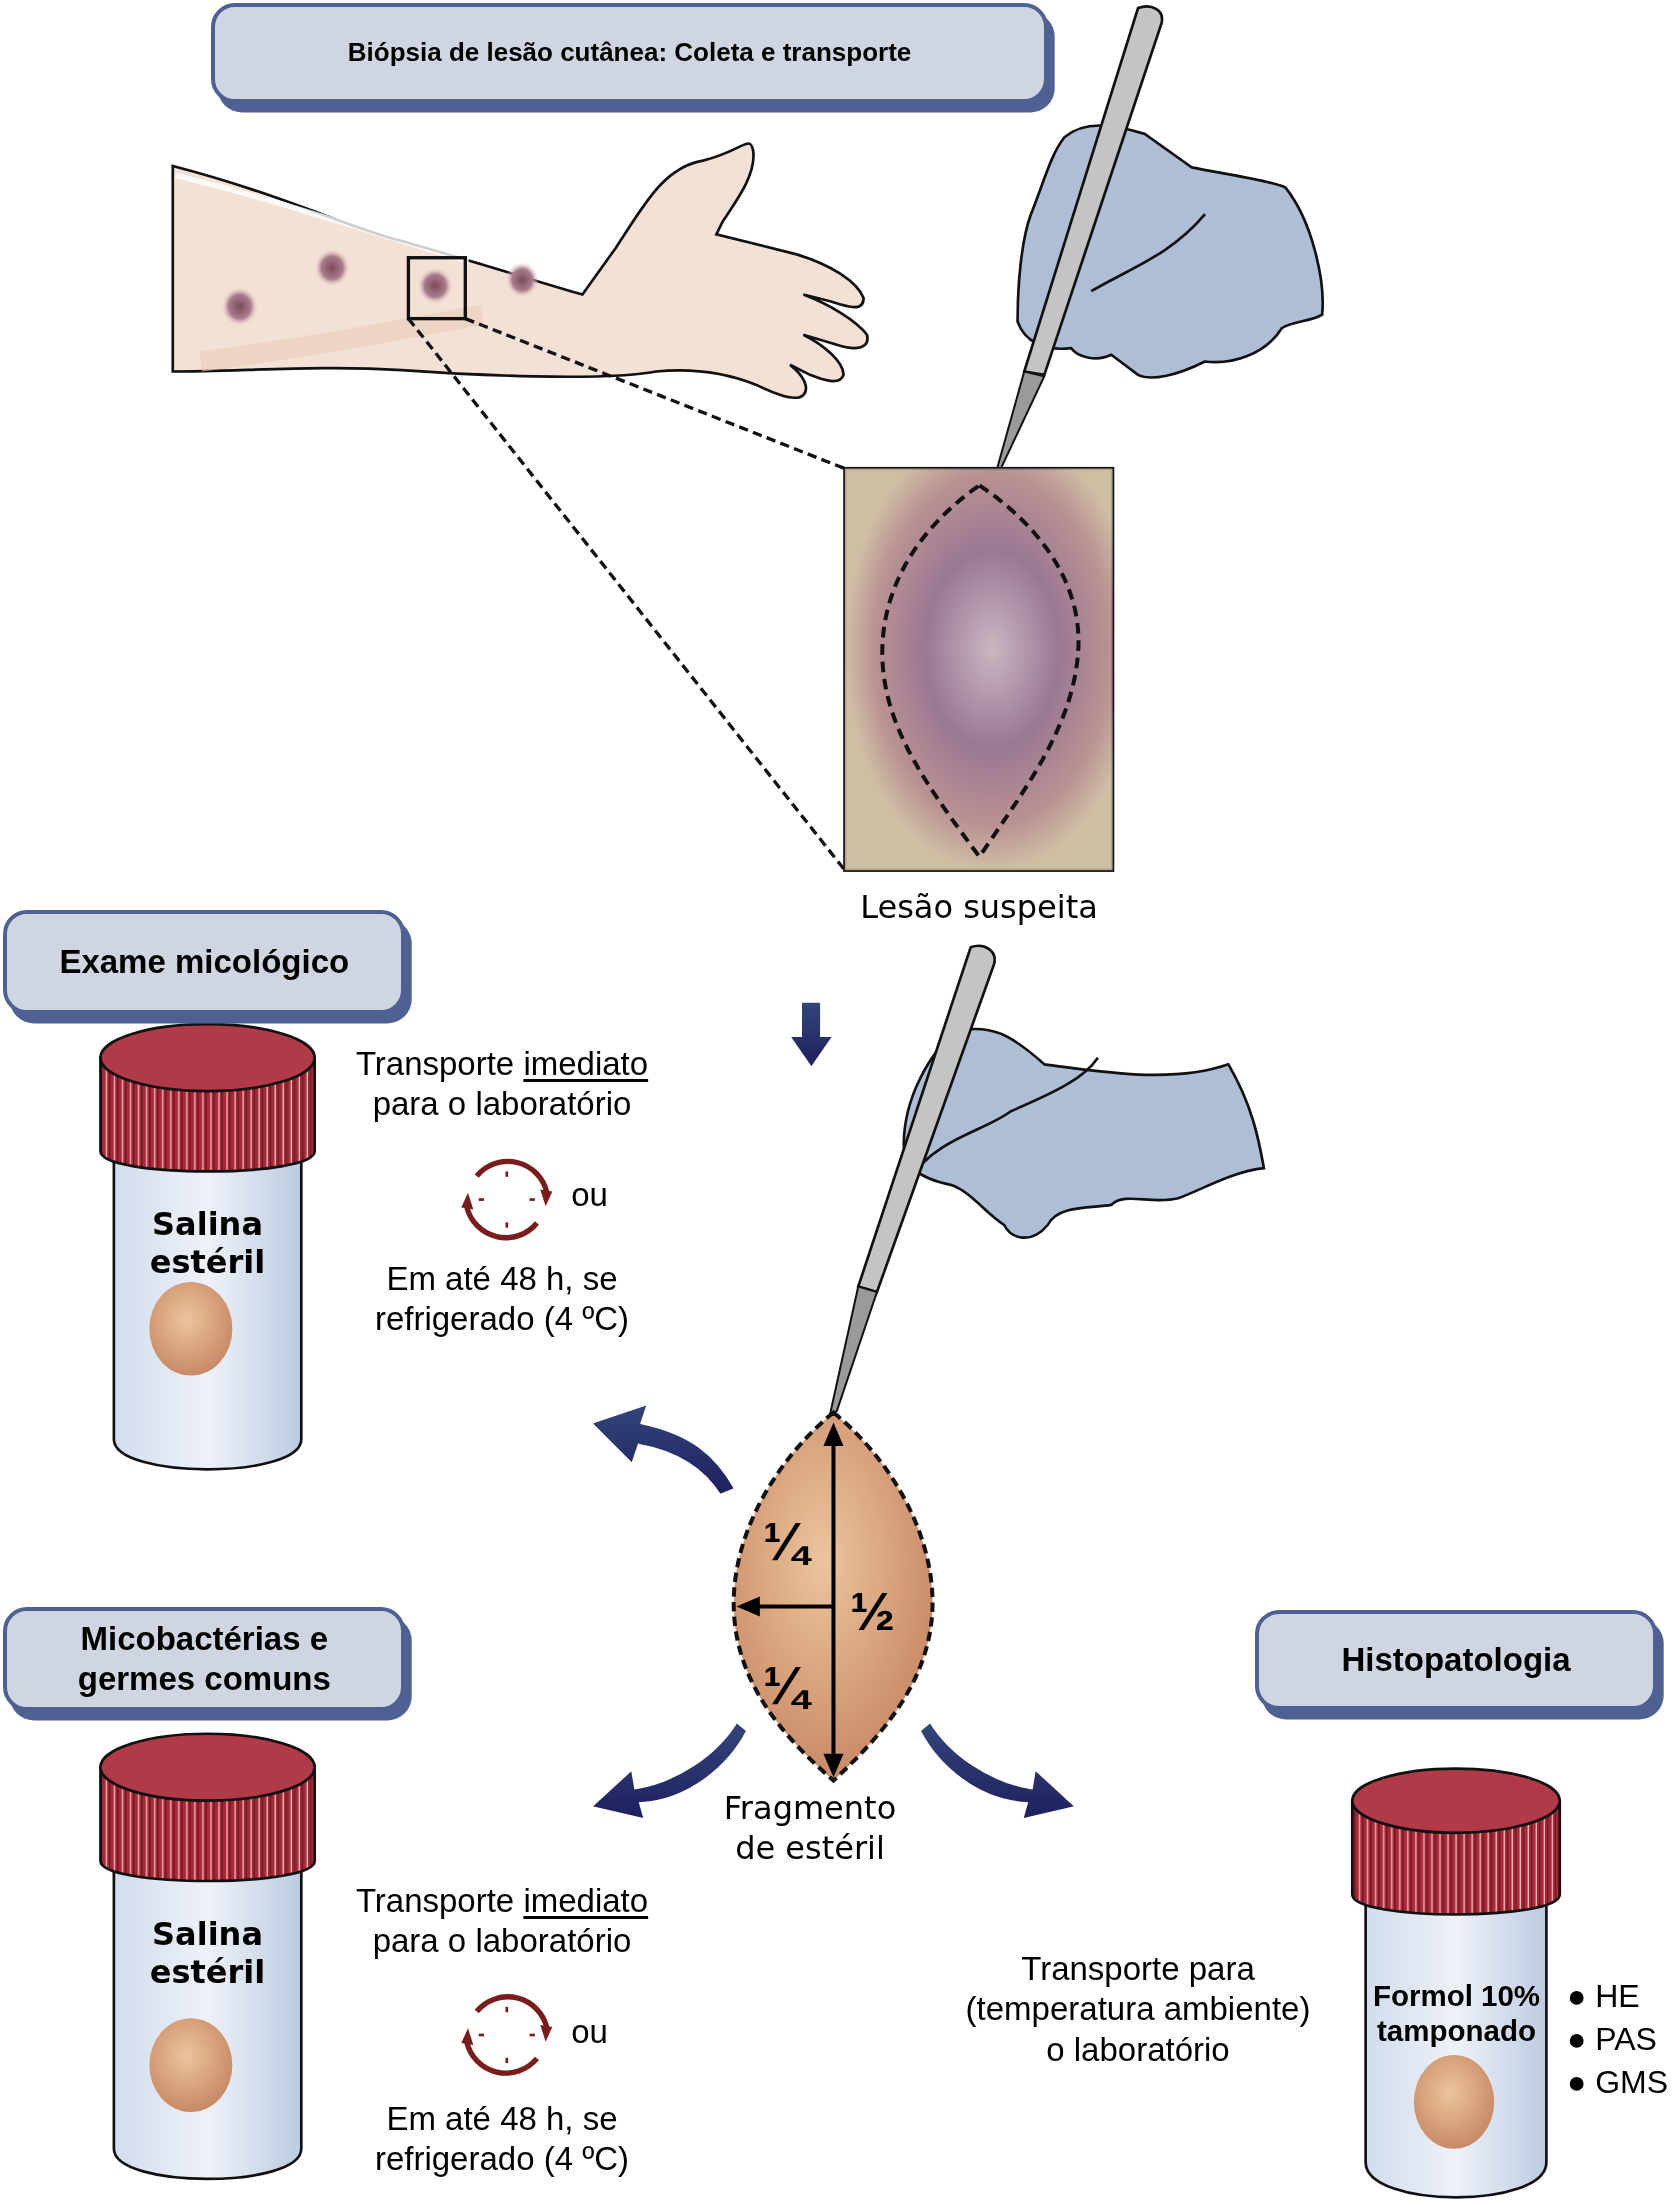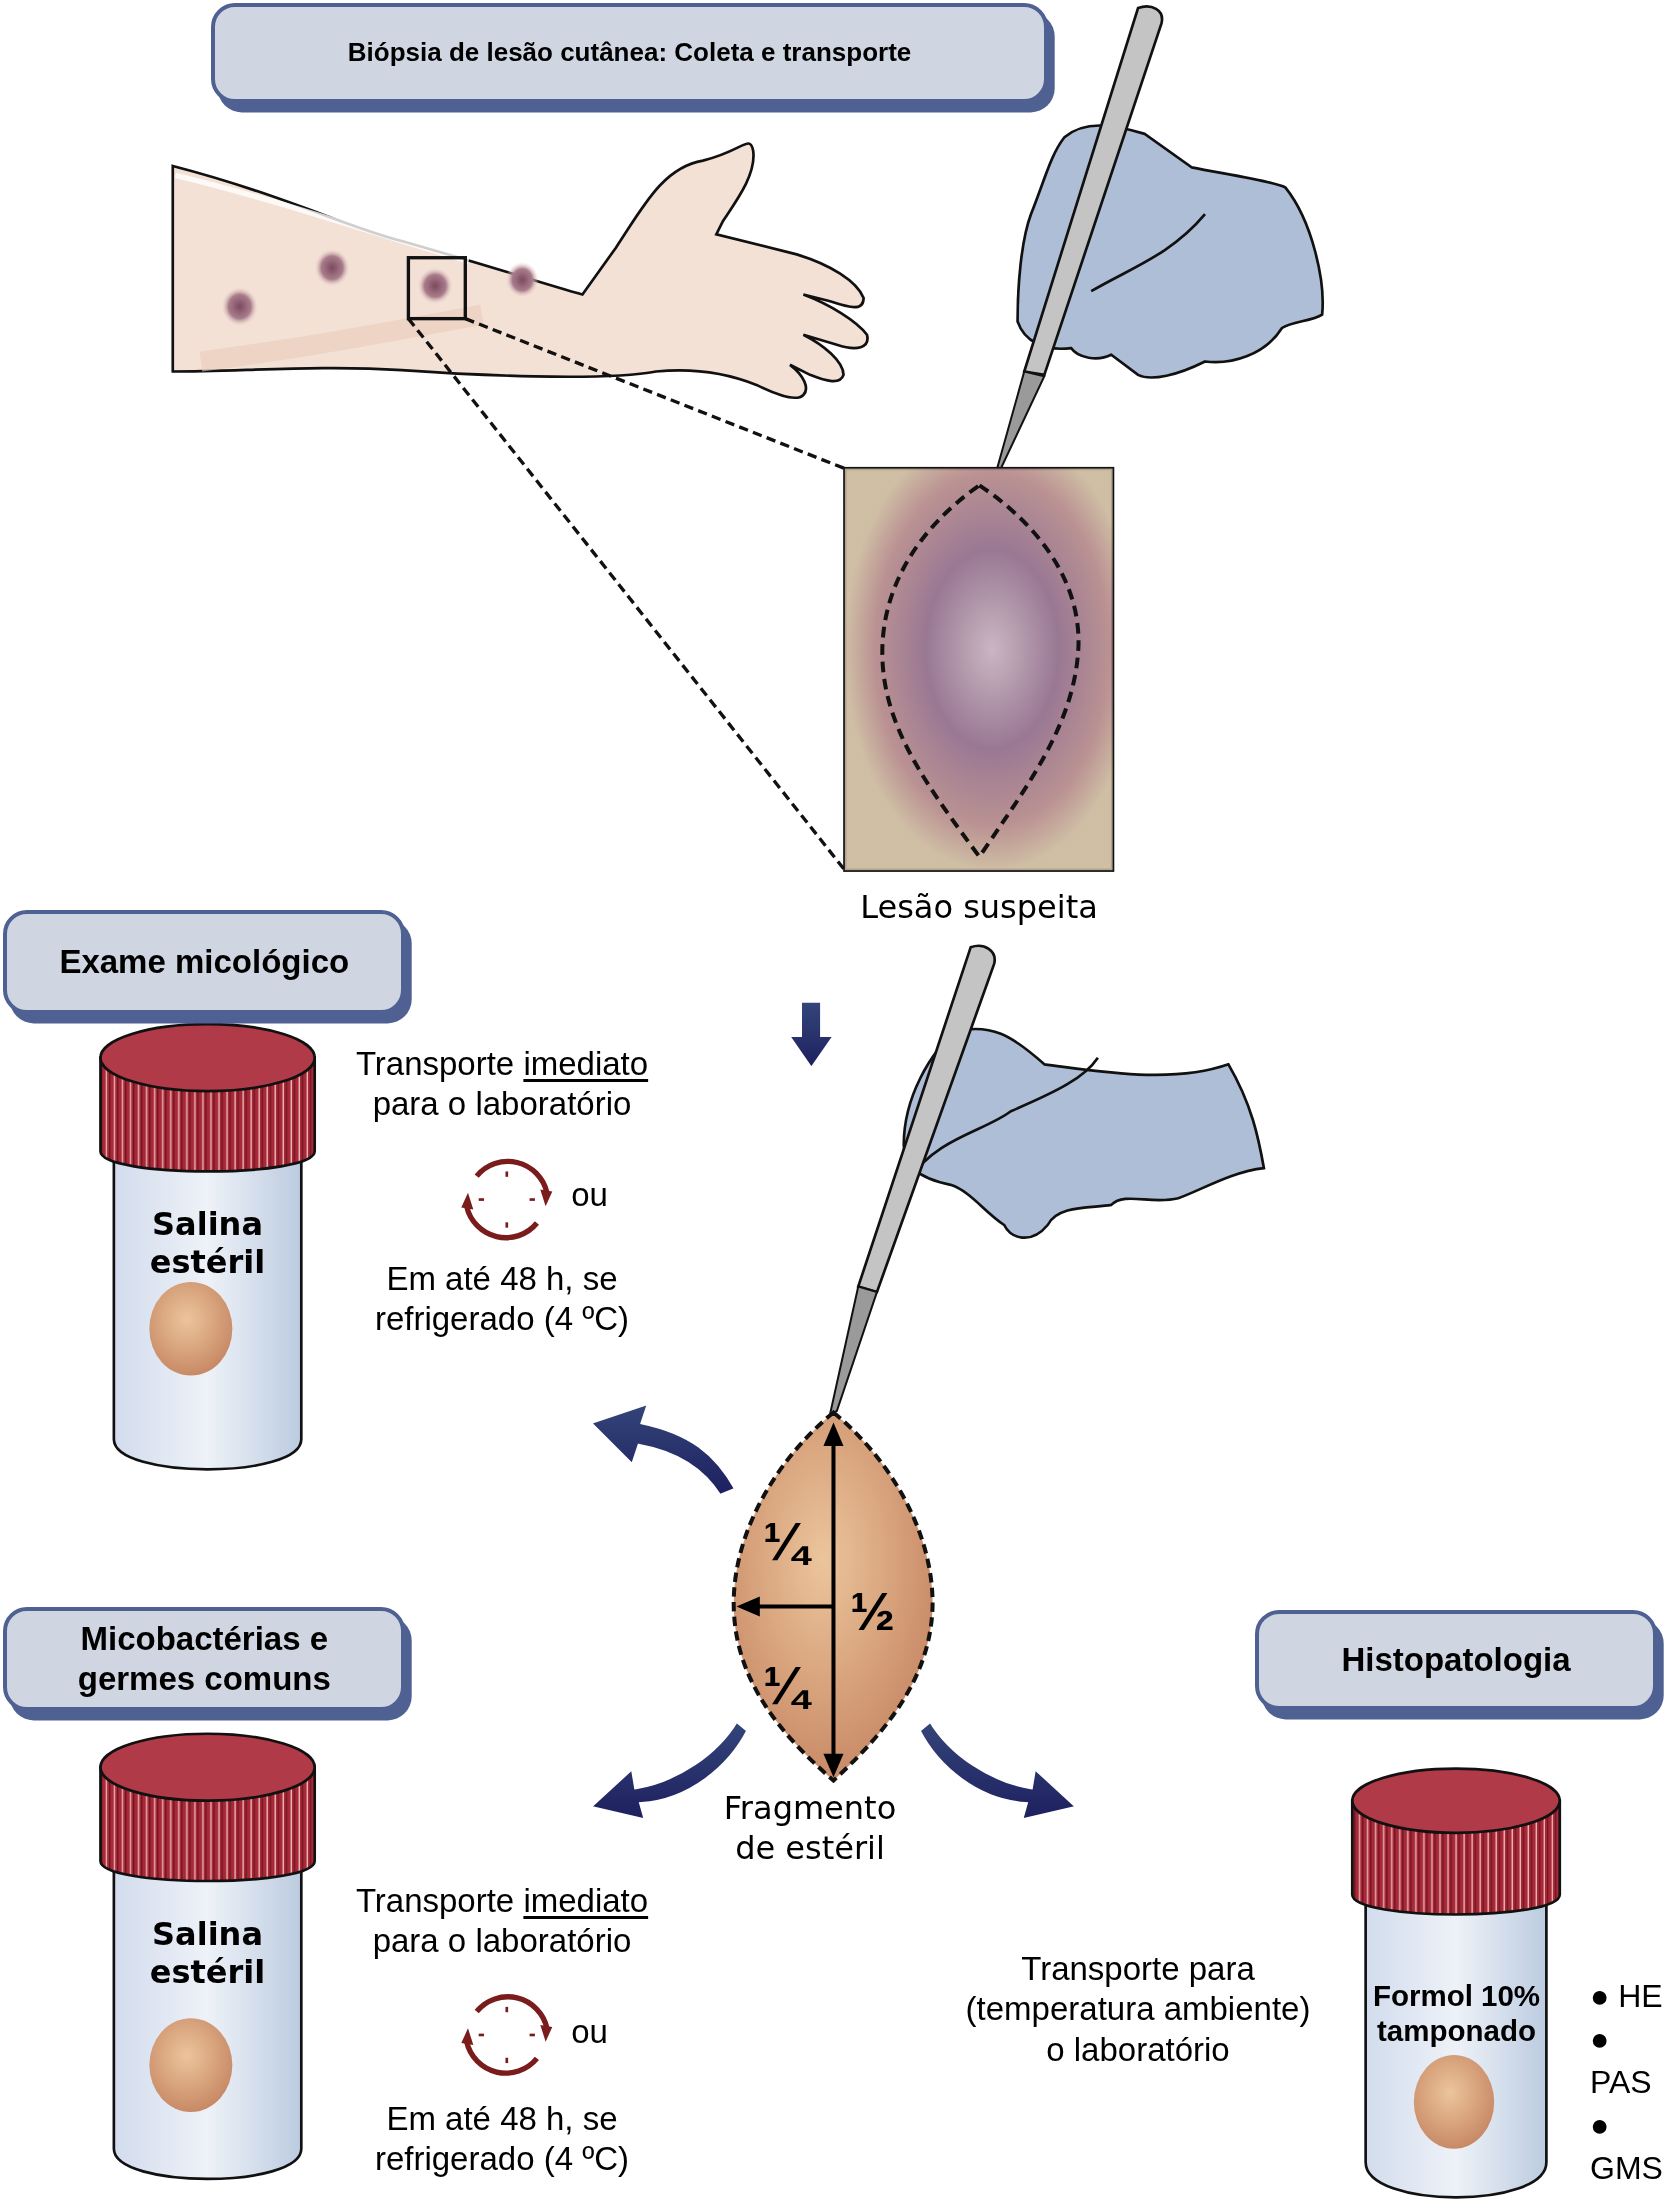--- a/index.html
+++ b/index.html
@@ -11,21 +11,21 @@
     border-radius: 24px; box-shadow: 6.7px 9.4px 0 #4f6193;
     display: flex; align-items: center; justify-content: center; text-align: center;
     font-weight: bold; font-size: 33px; line-height: 1.2; box-sizing: border-box;
   }
   .plain { position: absolute; text-align: center; font-size: 33px; line-height: 1.22; }
   .bold-label { position: absolute; text-align: center; font-weight: normal; font-size: 32px;
                 font-family: "DejaVu Sans", sans-serif; line-height: 1.25; }
   .ul { text-decoration: underline; text-underline-offset: 4px; }
   .jar-label { position: absolute; text-align: center; font-weight: bold;
                font-family: "DejaVu Sans", sans-serif; font-size: 32px; line-height: 1.2; }
-  .stain-list { position: absolute; font-size: 32px; line-height: 1.34; margin-left: 23px; }
+  .stain-list { position: absolute; font-size: 32px; line-height: 1.34; }
   svg { position: absolute; overflow: visible; }
 </style>
 </head>
 <body>
 
 <div class="box" style="left:167px; top:3px; width:837px; height:100px; font-size:26px;margin-left:44px;">
   <span>Biópsia de lesão cutânea: Coleta e transporte</span>
 </div>
 
 <svg style="left:0; top:0;" width="1679" height="2205" viewBox="0 0 2508 3294">

